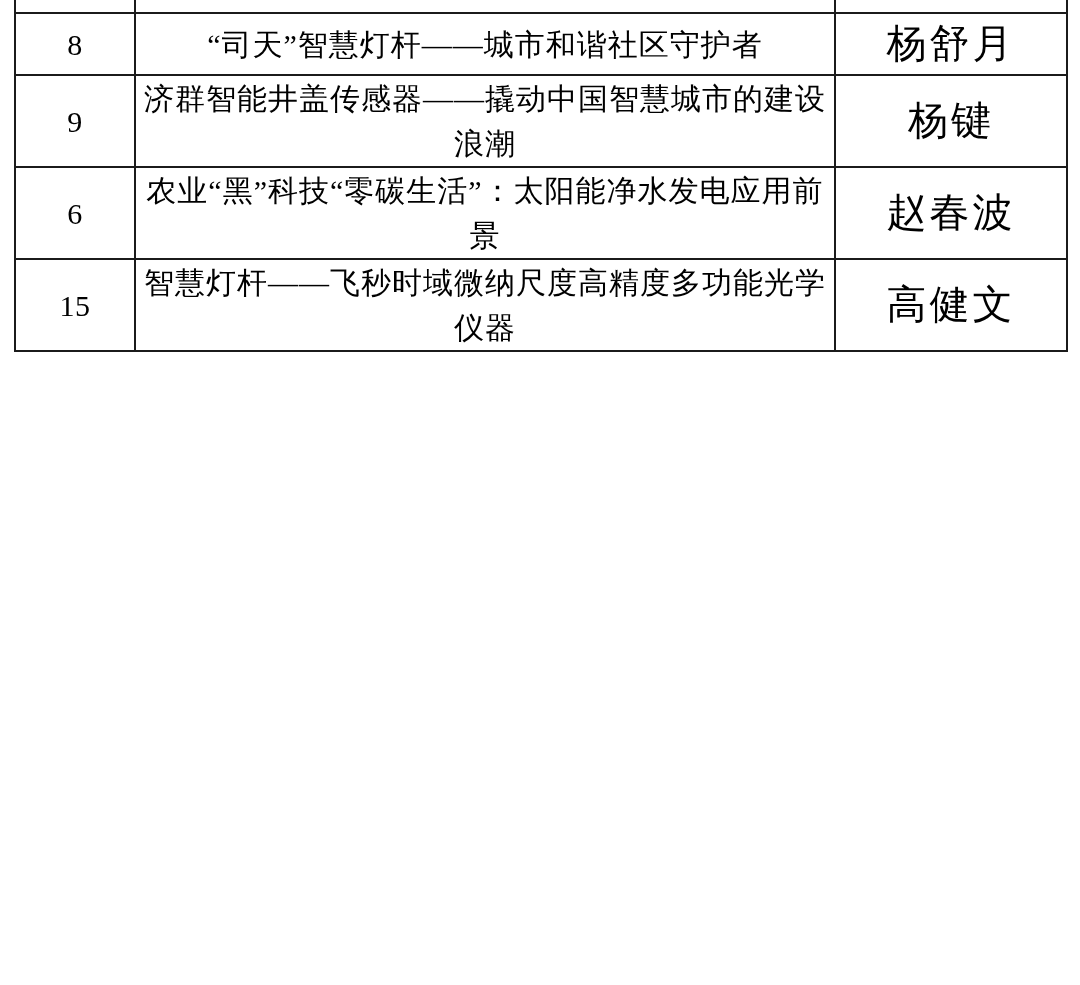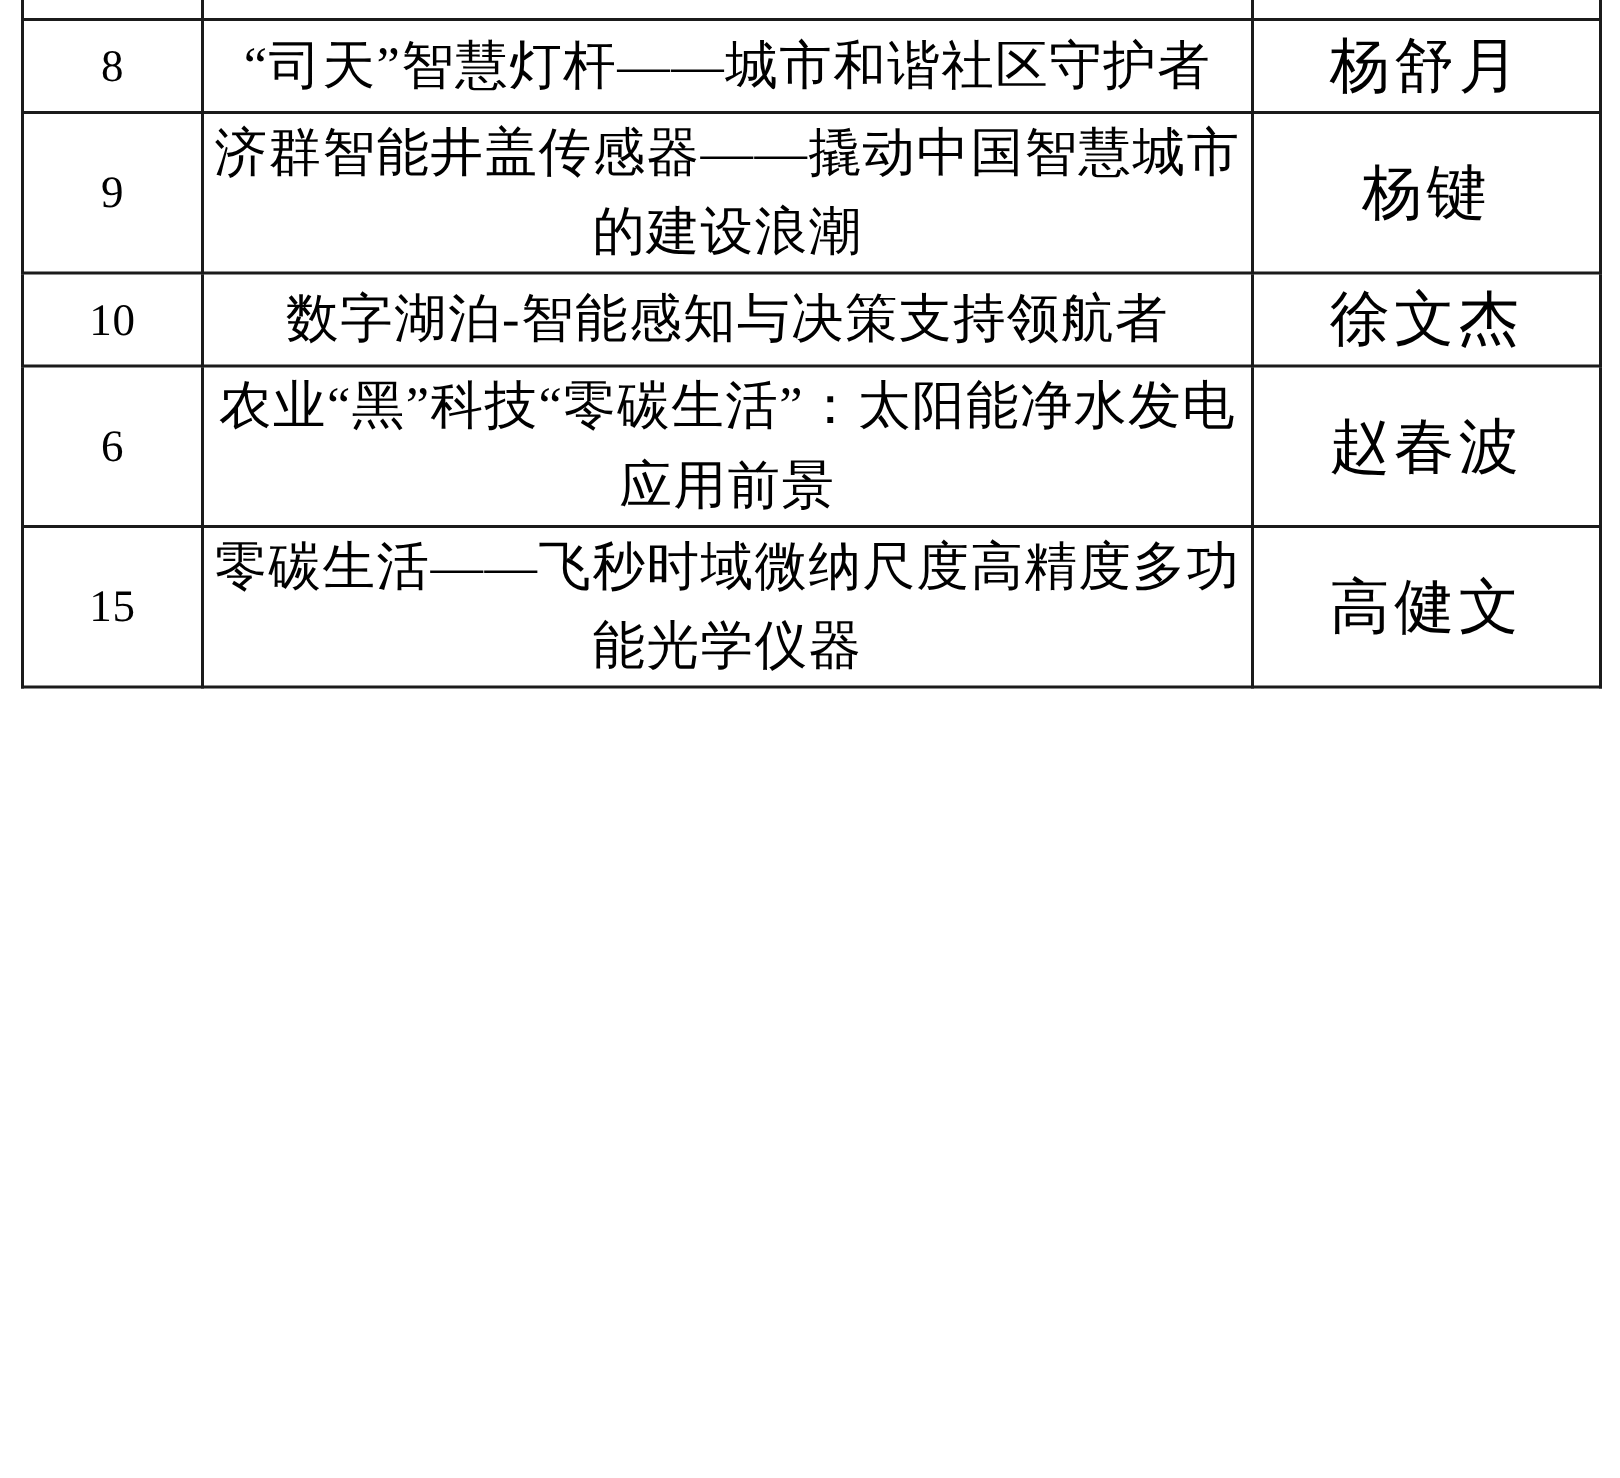--- a/index.html
+++ b/index.html
@@ -42,21 +42,21 @@
   tr.partial-row td {
     height: 12px;
     border-top: none;
     padding: 0;
   }
   td.cell-index {
     font-size: 30px;
     letter-spacing: 0.5px;
   }
   td.cell-title {
-    font-size: 35px;
+    font-size: 30px;
     padding: 12px 18px;
     letter-spacing: 1px;
   }
   td.cell-person {
     font-size: 40px;
     letter-spacing: 3px;
   }
   .title-text {
     display: block;
     text-align: center;
@@ -88,41 +88,34 @@
       </tr>
 
       <tr>
         <td class="cell-index">9</td>
         <td class="cell-title">
             <span class="title-text">济群智能井盖传感器——撬动中国智慧城市的建设浪潮</span>
           </td>
         <td class="cell-person">杨键</td>
       </tr>
 
-      <tr>
-        <td class="cell-index">10</td>
-        <td class="cell-title">
-            <span class="title-text">数字湖泊-智能感知与决策支持领航者</span>
-          </td>
-        <td class="cell-person">徐文杰</td>
-      </tr>
 
 
       <tr>
         <td class="cell-index">6</td>
         <td class="cell-title">
             <span class="title-text">农业“黑”科技“零碳生活”：太阳能净水发电应用前景</span>
           </td>
         <td class="cell-person">赵春波</td>
       </tr>
 
 
 
       <tr>
         <td class="cell-index">15</td>
         <td class="cell-title">
-            <span class="title-text">零碳生活——飞秒时域微纳尺度高精度多功能光学仪器</span>
+            <span class="title-text">智慧灯杆——飞秒时域微纳尺度高精度多功能光学仪器</span>
           </td>
         <td class="cell-person">高健文</td>
       </tr>
     </tbody>
   </table>
 </div>
 
 </body></html>

